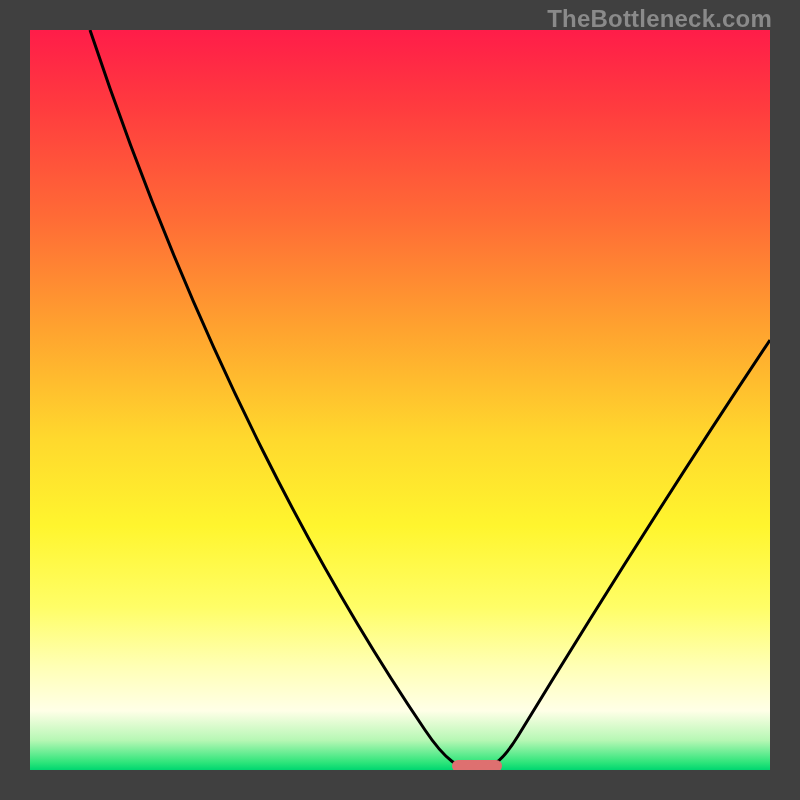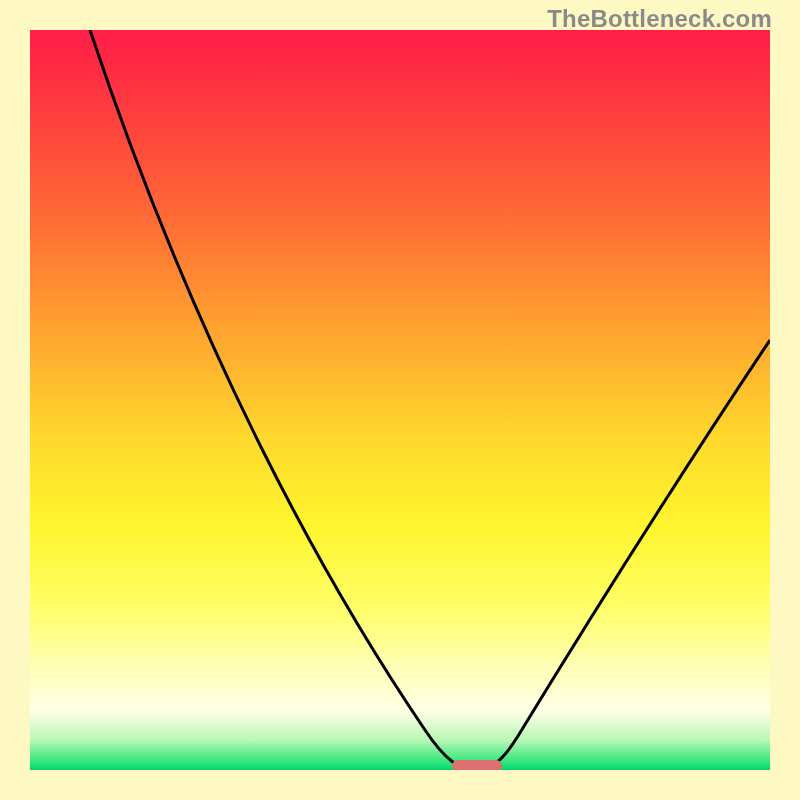--- a/index.html
+++ b/index.html
@@ -10,21 +10,21 @@
     background: #000;
     overflow: hidden;
     font-family: Arial, Helvetica, sans-serif;
   }
   .frame {
     position: absolute;
     left: 0;
     top: 0;
     width: 800px;
     height: 800px;
-    background: #fef9c3;
+    background: #404040;
   }
   .plot-area {
     position: absolute;
     left: 30px;
     top: 30px;
     width: 740px;
     height: 740px;
     overflow: hidden;
   }
   .gradient {

